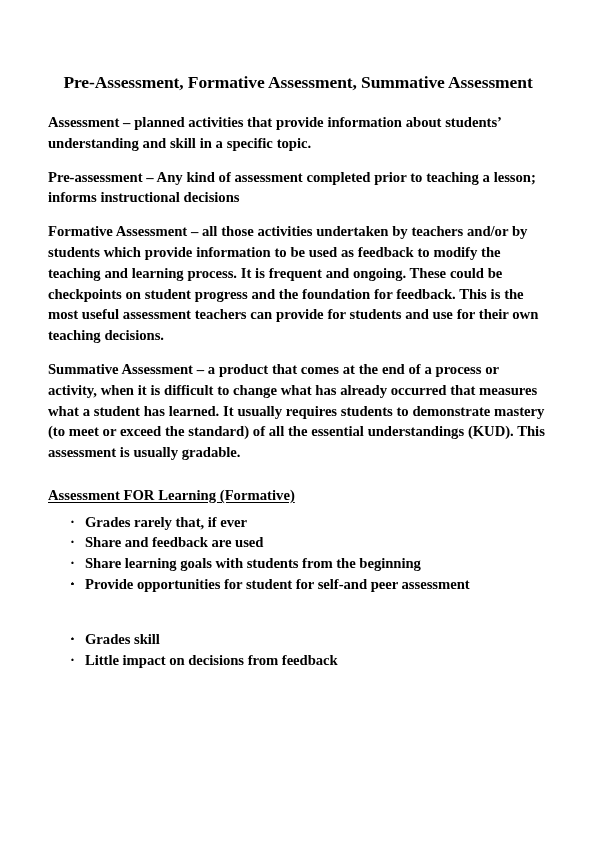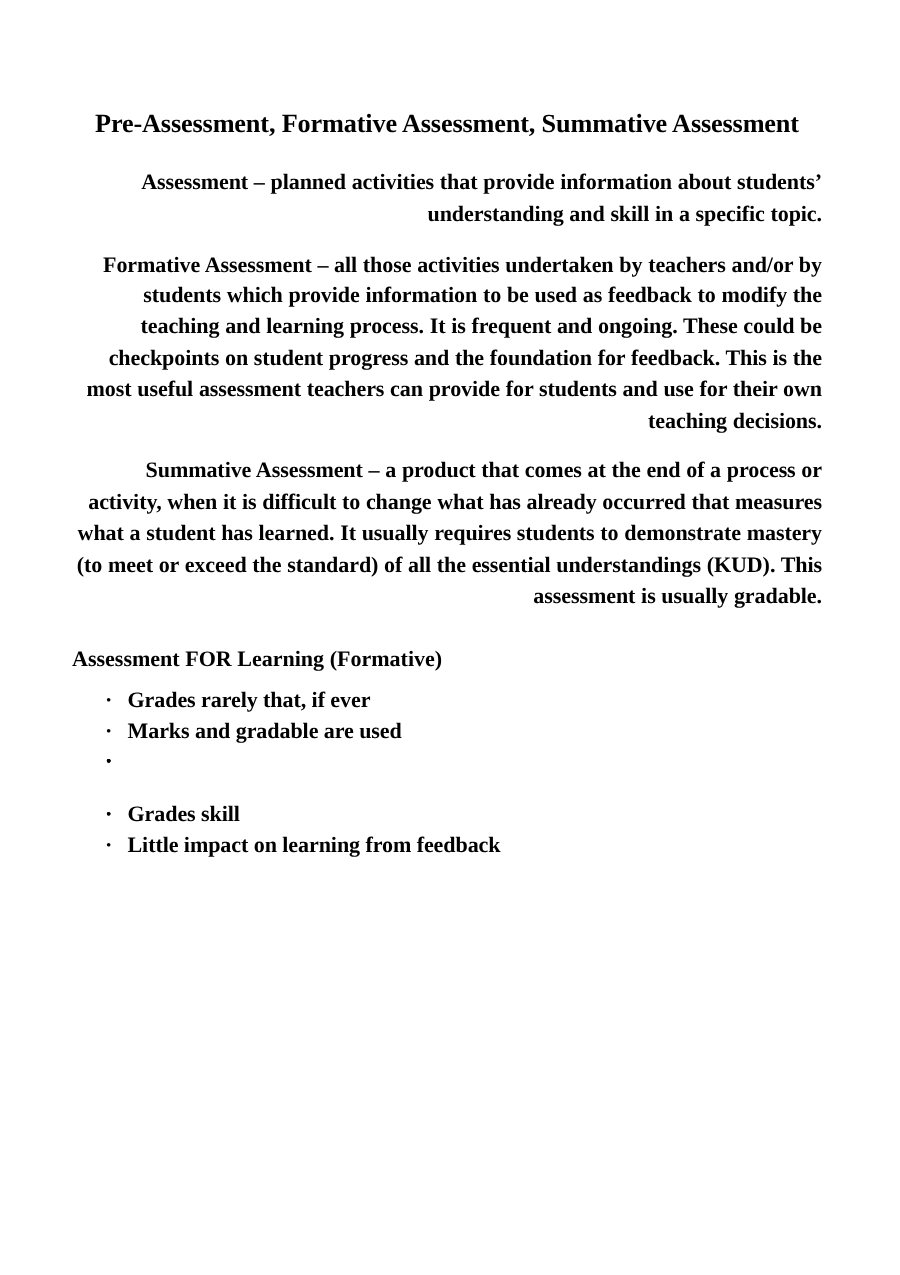--- a/index.html
+++ b/index.html
@@ -28,32 +28,33 @@
     text-align: center;
     line-height: 24px;
     margin: 0 6px 18px 6px;
     letter-spacing: -0.1px;
   }
   .para {
     font-size: 14.7px;
     font-weight: bold;
     line-height: 20.8px;
     margin: 0 0 13px 0;
-    text-align: right;
+    text-align: left;
     letter-spacing: -0.05px;
     word-spacing: 0.2px;
   }
   .section-heading {
     font-size: 14.7px;
     font-weight: bold;
     line-height: 20.8px;
     margin: 0 0 6px 0;
     display: block;
   }
   .section-heading .u {
+    text-decoration: underline;
     text-underline-offset: 2px;
   }
   .bullet-list {
     list-style: none;
     margin: 0 0 0 0;
     padding: 0;
   }
   .bullet-list li {
     font-size: 14.7px;
     font-weight: bold;
@@ -75,40 +76,41 @@
   .spacer-pre-h1 { height: 9px; }
 </style>
 </head>
 <body style="background: rgb(255, 255, 255); color: rgb(0, 0, 0);">
 
 <div class="page">
 
   <h1 class="doc-title">Pre-Assessment, Formative Assessment, Summative Assessment</h1>
 
   <p class="para">Assessment – planned activities that provide information about students’ understanding and skill in a specific topic.</p>
+  <p class="para">Pre-assessment – Any kind of assessment completed prior to teaching a lesson; informs instructional decisions</p>
   <p class="para">Formative Assessment – all those activities undertaken by teachers and/or by students which provide information to be used as feedback to modify the teaching and learning process.  It is frequent and ongoing.  These could be checkpoints on student progress and the foundation for feedback.  This is the most useful assessment teachers can provide for students and use for their own teaching decisions.</p>
   <p class="para">Summative Assessment – a product that comes at the end of a process or activity, when it is difficult to change what has already occurred that measures what a student has learned.  It usually requires students to demonstrate mastery (to meet or exceed the standard) of all the essential understandings (KUD).  This assessment is usually gradable.</p>
 
   <div class="spacer-pre-h1"></div>
 
   <div class="section-heading"><span class="u">Assessment FOR Learning (Formative)</span></div>
 
   <ul class="bullet-list">
     <li><span class="dot">·</span><span>Grades rarely that, if ever</span></li>
-    <li><span class="dot">·</span><span>Marks and gradable are used</span></li>
+    <li><span class="dot">·</span><span>Share and feedback are used</span></li>
+    <li><span class="dot">·</span><span>Share learning goals with students from the beginning</span></li>
     <li><span class="dot">·</span></li>
     <li><span class="dot">·</span></li>
-    <li><span class="dot">·</span></li>
-    <li><span class="dot">·</span></li>
+    <li><span class="dot">·</span><span>Provide opportunities for student for self-and peer assessment</span></li>
   </ul>
 
   <div class="gap-after-list-1"></div>
 
 
   <div class="gap-after-heading-2"></div>
 
   <ul class="bullet-list">
     <li><span class="dot">·</span></li>
     <li><span class="dot">·</span><span>Grades skill</span></li>
-    <li><span class="dot">·</span><span>Little impact on learning from feedback</span></li>
+    <li><span class="dot">·</span><span>Little impact on decisions from feedback</span></li>
   </ul>
 
 </div>
 
 </body></html>

